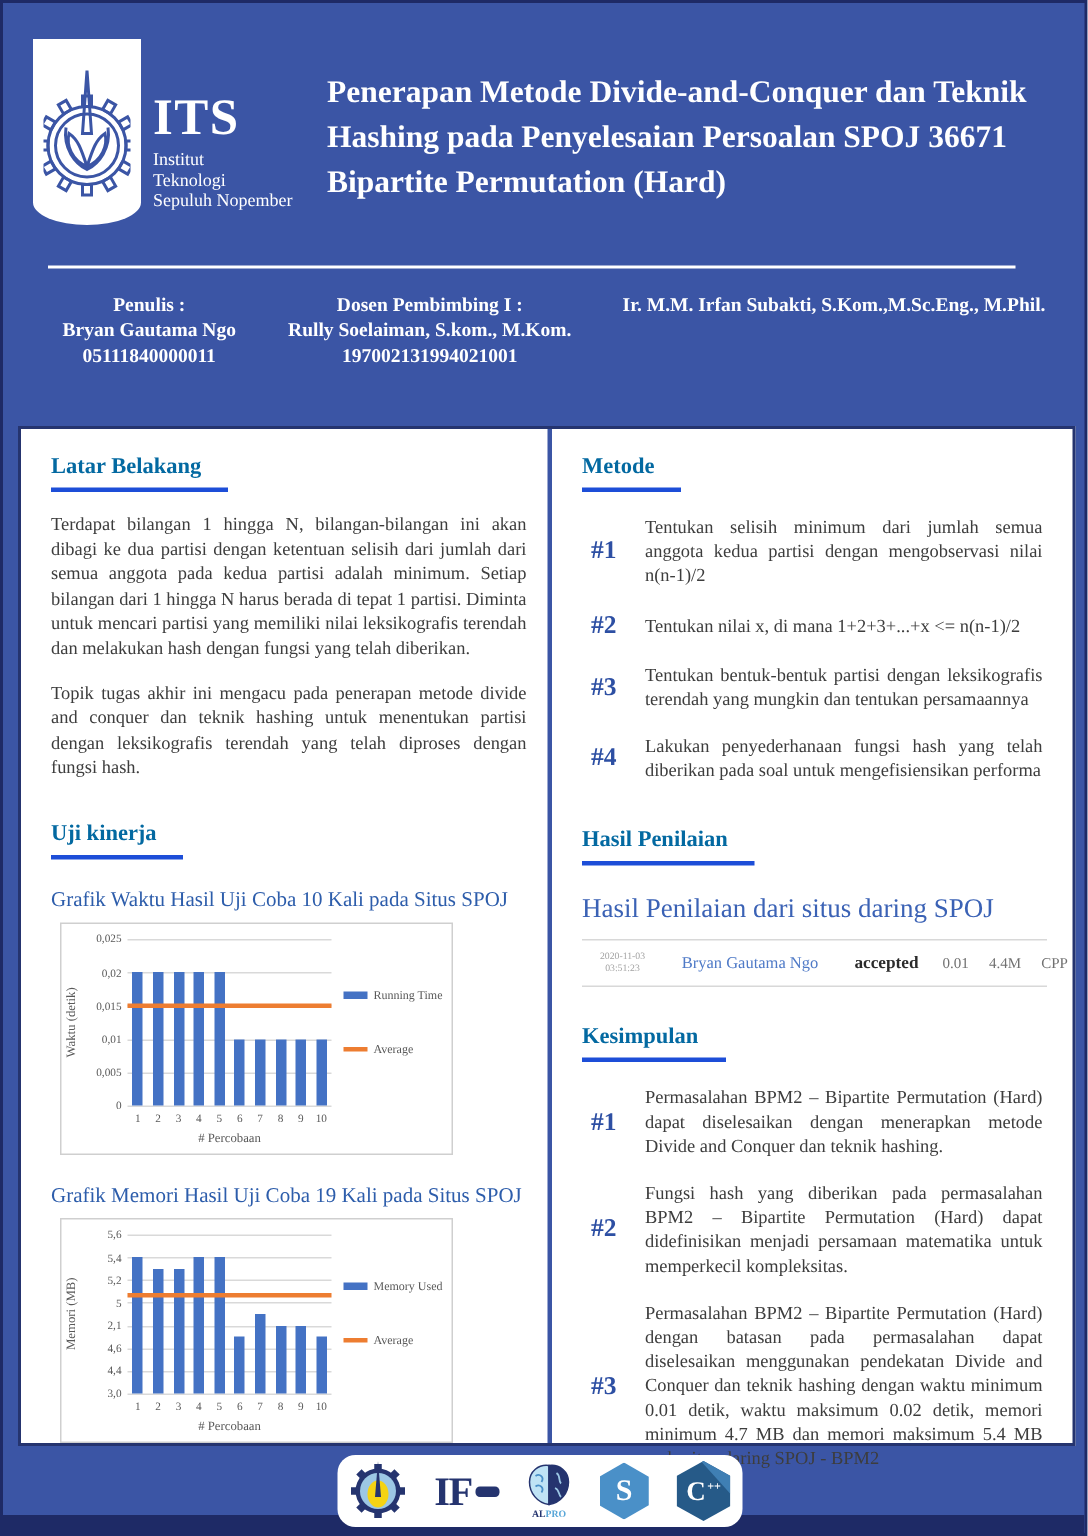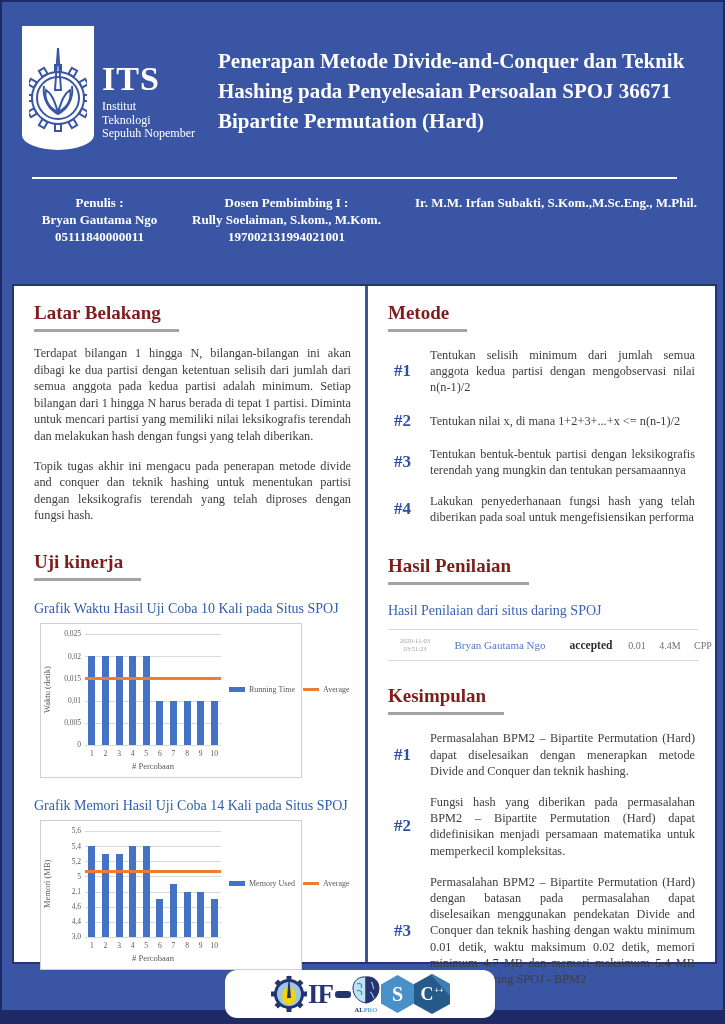--- a/index.html
+++ b/index.html
@@ -28,61 +28,61 @@
   .author-col .a-label{font-size:13px;}
   
   .white-area{
     position:absolute;left:10px;top:282px;width:705px;height:680px;
     background:#fff;border:2px solid #25346f;
   }
   .v-divider{position:absolute;left:351px;top:0;bottom:0;width:3px;background:#3b55a5;}
   .col-left{position:absolute;left:0;top:0;width:351px;height:100%;padding:16px 14px 0 20px;}
   .col-right{position:absolute;left:354px;top:0;right:0;height:100%;padding:16px 16px 0 20px;}
   .sec-heading{
-    display:inline-block;color:#7f1d1d;font-size:19px;font-weight:bold;
-    border-bottom:3px solid #a3a3a3;padding:0 18px 5px 0;margin:0;
+    display:inline-block;color:#0369a1;font-size:15px;font-weight:bold;
+    border-bottom:3px solid #1d4ed8;padding:0 18px 5px 0;margin:0;
   }
   .body-text{
     color:#3d3d3d;font-size:12.3px;line-height:16.6px;text-align:justify;margin:13px 0 0 0;
   }
   .num-item{display:flex;align-items:center;margin-top:15px;}
   .num-badge{width:42px;flex:0 0 42px;color:#2d4fa3;font-size:17px;font-weight:bold;padding-left:6px;}
   .num-text{flex:1;color:#3d3d3d;font-size:12.3px;line-height:16.2px;text-align:justify;padding-right:4px;}
   
   .chart-title{color:#2d5dab;font-size:14px;margin:20px 0 6px 0;}
   .chart-box{position:relative;width:262px;margin-left:6px;background:#fff;border:1px solid #cfcfcf;}
   .chart-a{height:155px;}
   .chart-b{height:150px;}
   .grid-line{position:absolute;height:1px;background:#d9d9d9;}
   .y-tick{position:absolute;width:38px;text-align:right;font-size:7.5px;color:#595959;}
   .x-tick{position:absolute;width:14px;text-align:center;font-size:7.5px;color:#595959;}
   .bar{position:absolute;background:#4472c4;}
   .avg-line{position:absolute;height:3px;background:#ed7d31;}
   .axis-label{position:absolute;font-size:8.5px;color:#595959;}
   .y-axis-label{display:flex;align-items:center;justify-content:center;
     writing-mode:vertical-rl;transform:rotate(180deg);}
-  .legend{position:absolute;display:flex;flex-direction:row;justify-content:center;gap:8px;}
+  .legend{position:absolute;display:flex;flex-direction:column;justify-content:center;gap:27px;}
   .legend-entry{display:flex;align-items:center;gap:4px;}
   .legend-label{font-size:8px;color:#595959;white-space:nowrap;}
   
-  .result-sub{color:#3b62b5;font-size:14px;margin-top:18px;}
+  .result-sub{color:#3b62b5;font-size:18px;margin-top:18px;}
   .result-row{
     display:flex;align-items:center;margin-top:10px;width:310px;
     border-top:1px solid #d8d8d8;border-bottom:1px solid #d8d8d8;padding:7px 2px;
   }
   .rr-ts{flex:0 0 50px;font-size:6.5px;line-height:8px;color:#a3a3a3;text-align:center;}
   .rr-name{flex:0 0 120px;font-size:11px;color:#4f7ac7;text-align:center;}
   .rr-status{flex:0 0 62px;font-size:11.5px;font-weight:bold;color:#2b2b2b;text-align:center;}
   .rr-val{font-size:10px;color:#707070;text-align:center;}
   .rr-time{flex:0 0 30px;}.rr-mem{flex:0 0 36px;}.rr-lang{flex:0 0 30px;}
   
   .footer-strip{position:absolute;left:0;right:0;bottom:0;height:12px;background:#1e2a66;}
   .logo-panel{
     position:absolute;left:223px;top:968px;width:270px;height:48px;background:#fff;
-    border-radius:12px;display:flex;align-items:center;justify-content:center;
+    border-radius:12px;display:flex;align-items:center;justify-content:space-between;
     padding:0 8px;z-index:5;
   }
   .if-logo{display:flex;align-items:center;color:#25346f;font-weight:bold;}
   .if-text{font-size:27px;letter-spacing:-1px;}
   .if-dash{width:16px;height:7px;background:#25346f;border-radius:3px;margin-left:2px;}
   .alpro{display:flex;flex-direction:column;align-items:center;line-height:7px;}
   .alpro-label{font-size:6.5px;font-weight:bold;margin-top:1px;}
   .alpro-al{color:#25346f;}.alpro-pro{color:#5aa7d8;}
   .hex{clip-path:polygon(50% 0,100% 25%,100% 75%,50% 100%,0 75%,0 25%);
     display:flex;align-items:center;justify-content:center;color:#fff;font-weight:bold;}
@@ -208,21 +208,21 @@
               <span style="display: inline-block; width: 16px; height: 5px; background: rgb(68, 114, 196);"></span>
               <span class="legend-label">Running Time</span>
             </div>
             <div class="legend-entry">
               <span style="display: inline-block; width: 16px; height: 3px; background: rgb(237, 125, 49);"></span>
               <span class="legend-label">Average</span>
             </div>
           </div>
         </div>
 
-      <div class="chart-title">Grafik Memori Hasil Uji Coba 14 Kali pada Situs SPOJ</div>
+      <div class="chart-title">Grafik Memori Hasil Uji Coba 19 Kali pada Situs SPOJ</div>
       <div class="chart-box chart-b">
           <div class="grid-line" style="left: 44px; width: 136px; top: 116px;"></div>
           <div class="y-tick" style="left: 2px; top: 111.5px;">3,0</div>
           <div class="grid-line" style="left: 44px; width: 136px; top: 100.9px;"></div>
           <div class="y-tick" style="left: 2px; top: 96.4px;">4,4</div>
           <div class="grid-line" style="left: 44px; width: 136px; top: 85.7px;"></div>
           <div class="y-tick" style="left: 2px; top: 81.2px;">4,6</div>
           <div class="grid-line" style="left: 44px; width: 136px; top: 70.6px;"></div>
           <div class="y-tick" style="left: 2px; top: 66.1px;">2,1</div>
           <div class="grid-line" style="left: 44px; width: 136px; top: 55.4px;"></div>

